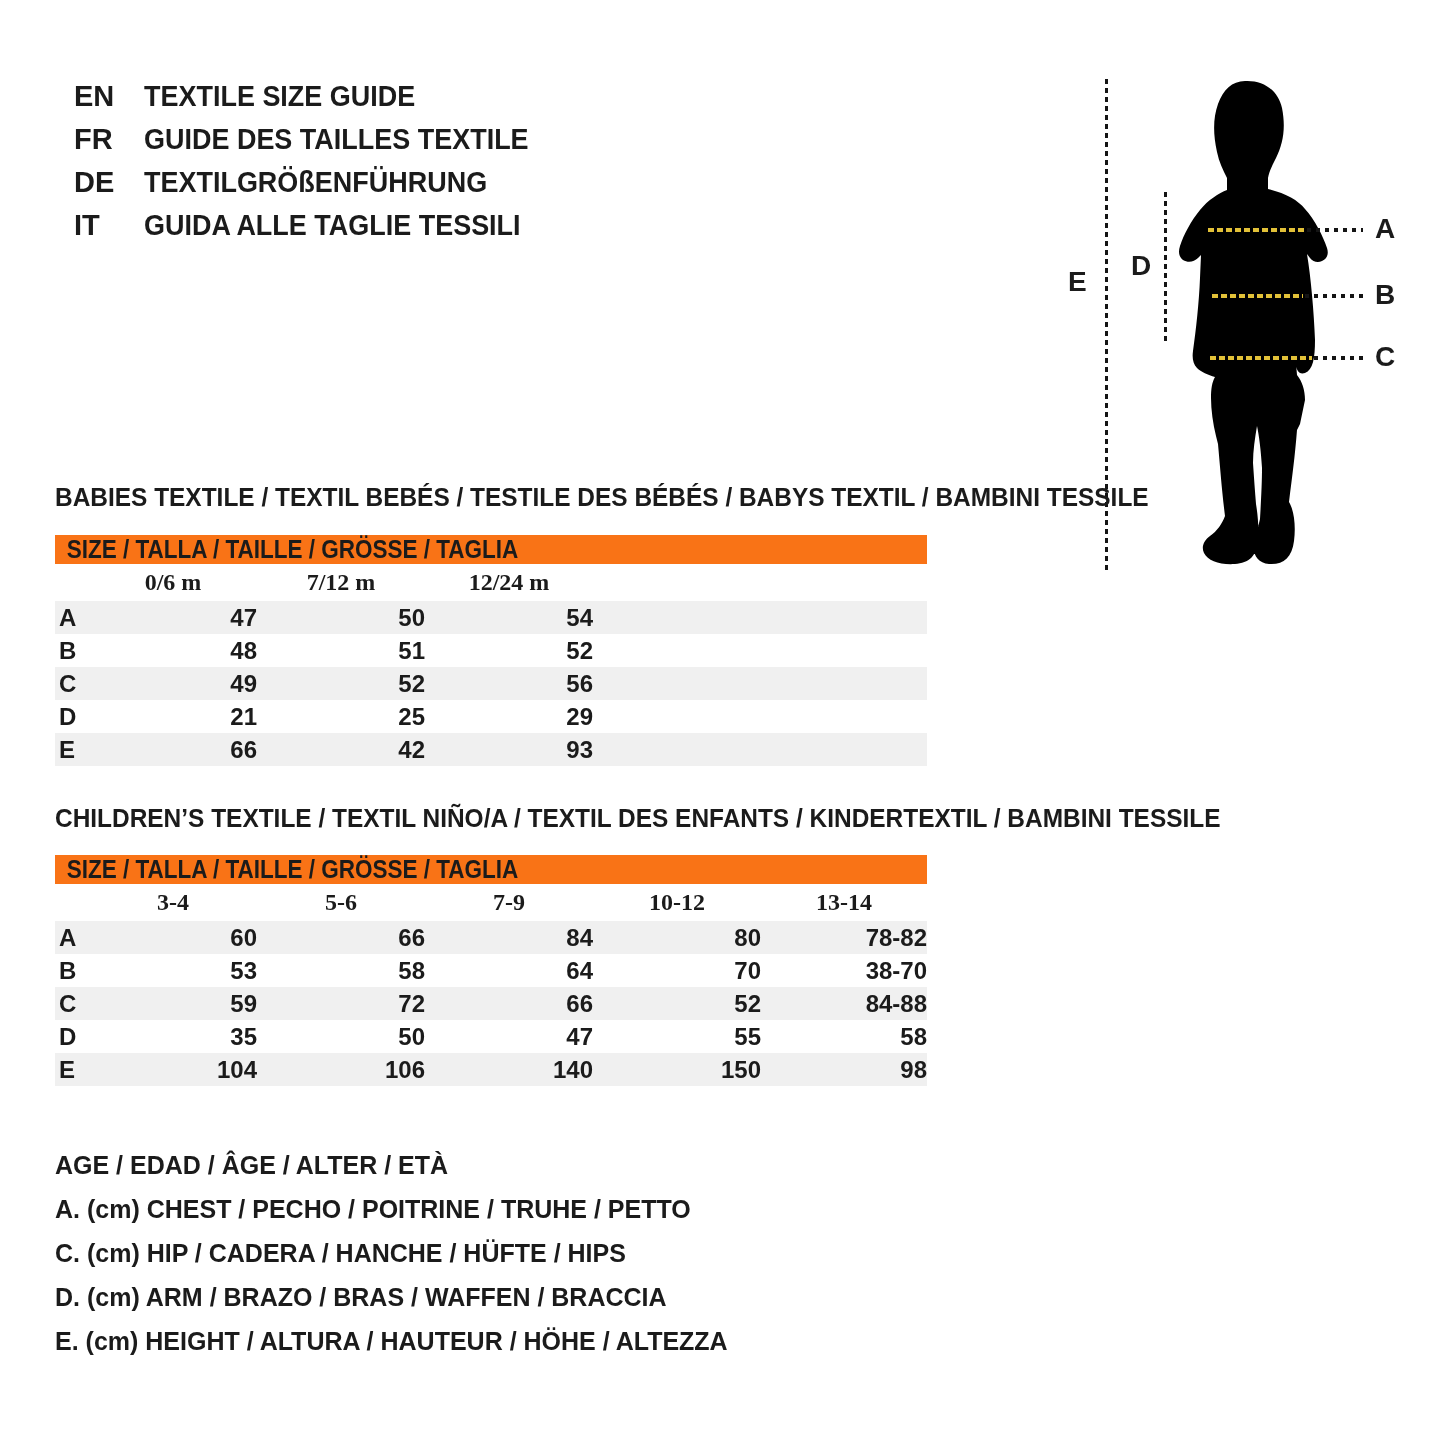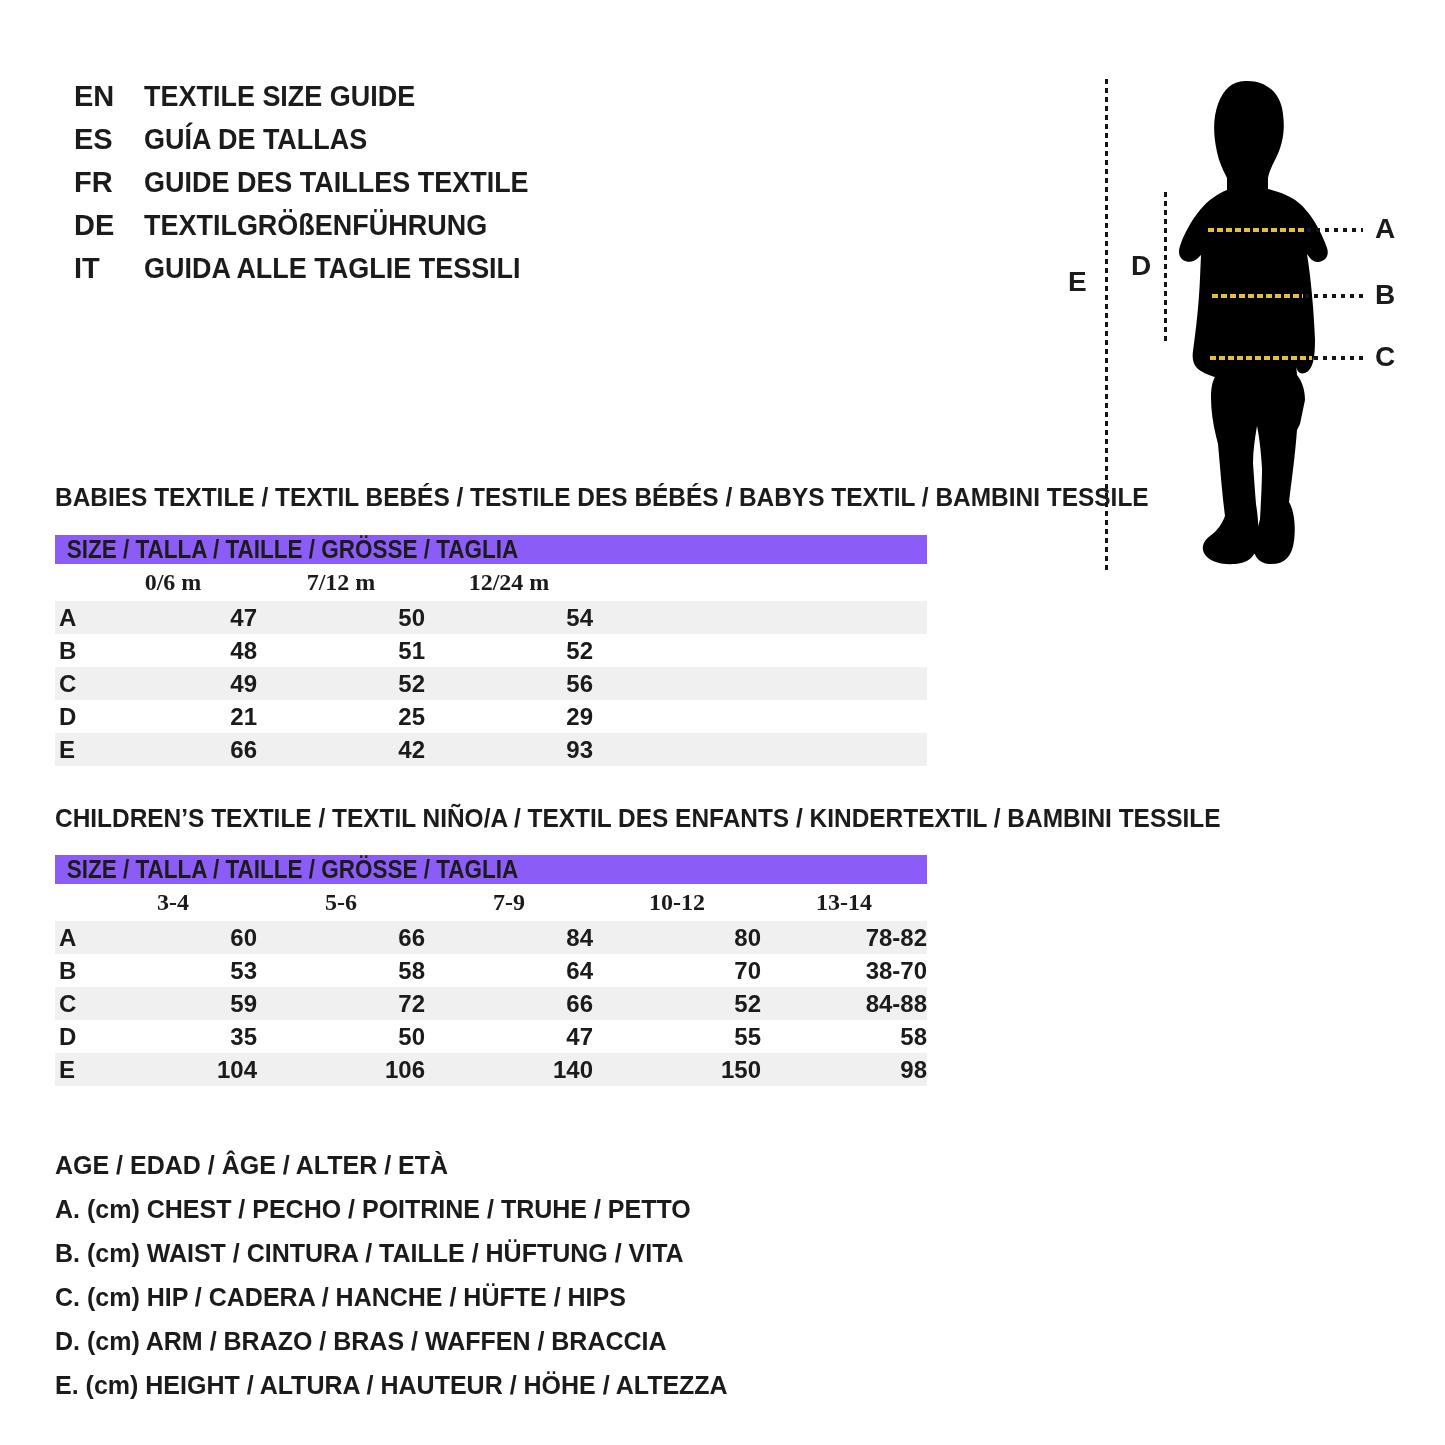--- a/index.html
+++ b/index.html
@@ -17,21 +17,21 @@
   .section-title{position:absolute;left:55px;font-size:26px;line-height:30px;white-space:nowrap;
     transform:scaleX(0.94);transform-origin:left center;}
   #babies-title{top:482px;}
   #children-title{top:803px;}
   
   table.size-table{position:absolute;left:55px;border-collapse:collapse;table-layout:fixed;
     width:872px;font-size:24px;}
   #babies-table{top:535px;}
   #children-table{top:855px;}
   table.size-table td{padding:0;vertical-align:middle;}
-  tr.bar-row td{background:#8b5cf6;height:29px;text-align:left;}
+  tr.bar-row td{background:#f97316;height:29px;text-align:left;}
   tr.bar-row .bar-text{display:inline-block;font-size:25px;padding-left:13px;white-space:nowrap;
     transform:scaleX(0.9);transform-origin:left center;}
   tr.head-row td{height:37px;text-align:center;font-family:Liberation Serif, serif;}
   tr.data-row td{height:33px;text-align:right;}
   tr.data-row td.lbl{text-align:left;padding-left:4px;}
   tr.stripe td{background:#f0f0f0;}
   
   .legend{position:absolute;left:55px;top:1143px;font-size:25px;line-height:44px;}
   .legend div{white-space:nowrap;}
   
@@ -57,24 +57,20 @@
   #label-e{left:1068px;top:267px;}
   #silhouette{position:absolute;left:1175px;top:78px;}
 </style>
 </head>
 <body>
 
 <div class="lang-block">
   <div class="lang-row">
     <span class="lang-code">EN</span>
     <span class="lang-title">TEXTILE SIZE GUIDE</span>
-  </div>
-  <div class="lang-row">
-    <span class="lang-code">ES</span>
-    <span class="lang-title">GUÍA DE TALLAS</span>
   </div>
   <div class="lang-row">
     <span class="lang-code">FR</span>
     <span class="lang-title">GUIDE DES TAILLES TEXTILE</span>
   </div>
   <div class="lang-row">
     <span class="lang-code">DE</span>
     <span class="lang-title">TEXTILGRÖßENFÜHRUNG</span>
   </div>
   <div class="lang-row">
@@ -272,17 +268,16 @@
     <td>140</td>
     <td>150</td>
     <td>98</td>
   </tr>
   </tbody>
 </table>
 
 <div class="legend">
   <div>AGE / EDAD / ÂGE / ALTER / ETÀ</div>
   <div>A. (cm) CHEST / PECHO / POITRINE / TRUHE / PETTO</div>
-  <div>B. (cm) WAIST / CINTURA / TAILLE / HÜFTUNG / VITA</div>
   <div>C. (cm) HIP / CADERA / HANCHE / HÜFTE / HIPS</div>
   <div>D. (cm) ARM / BRAZO / BRAS / WAFFEN / BRACCIA</div>
   <div>E. (cm) HEIGHT / ALTURA / HAUTEUR / HÖHE / ALTEZZA</div>
 </div>
 
 </body></html>

